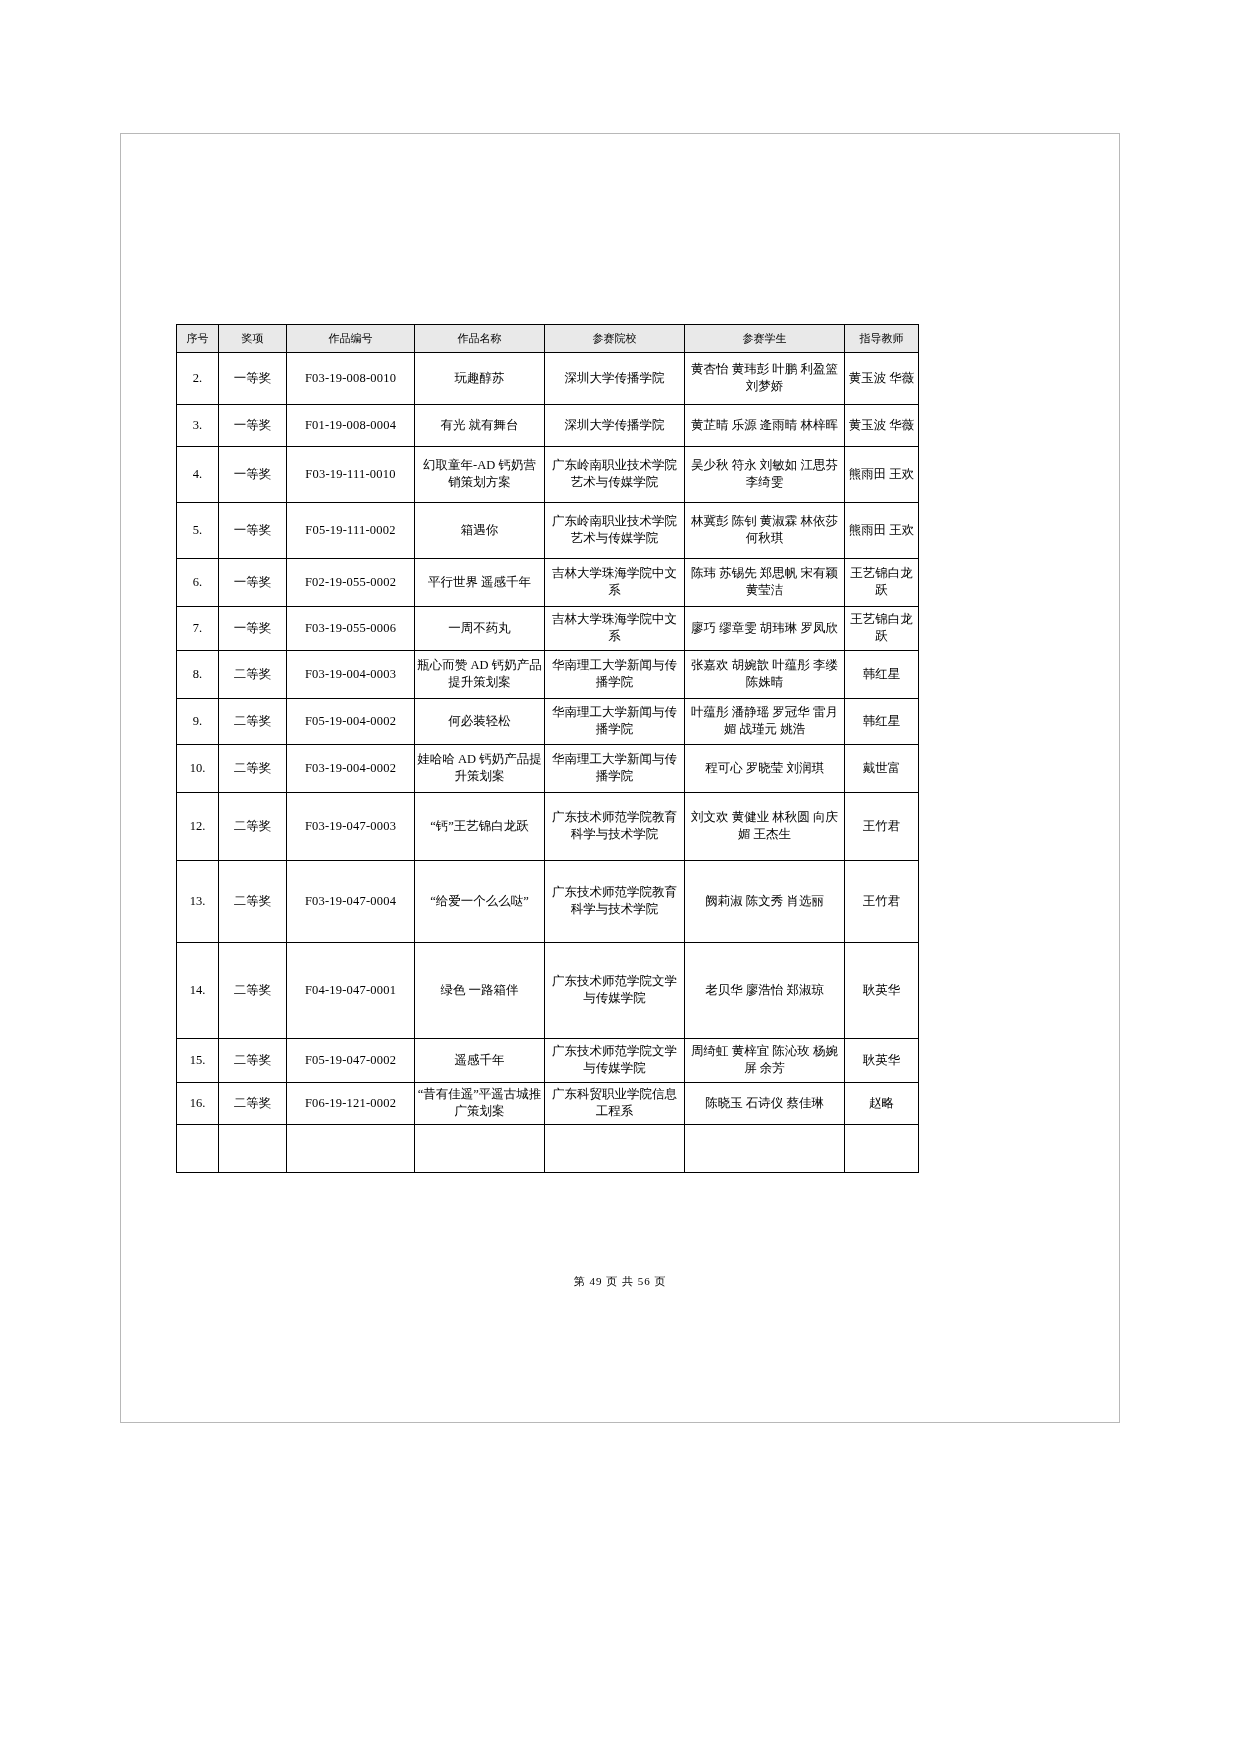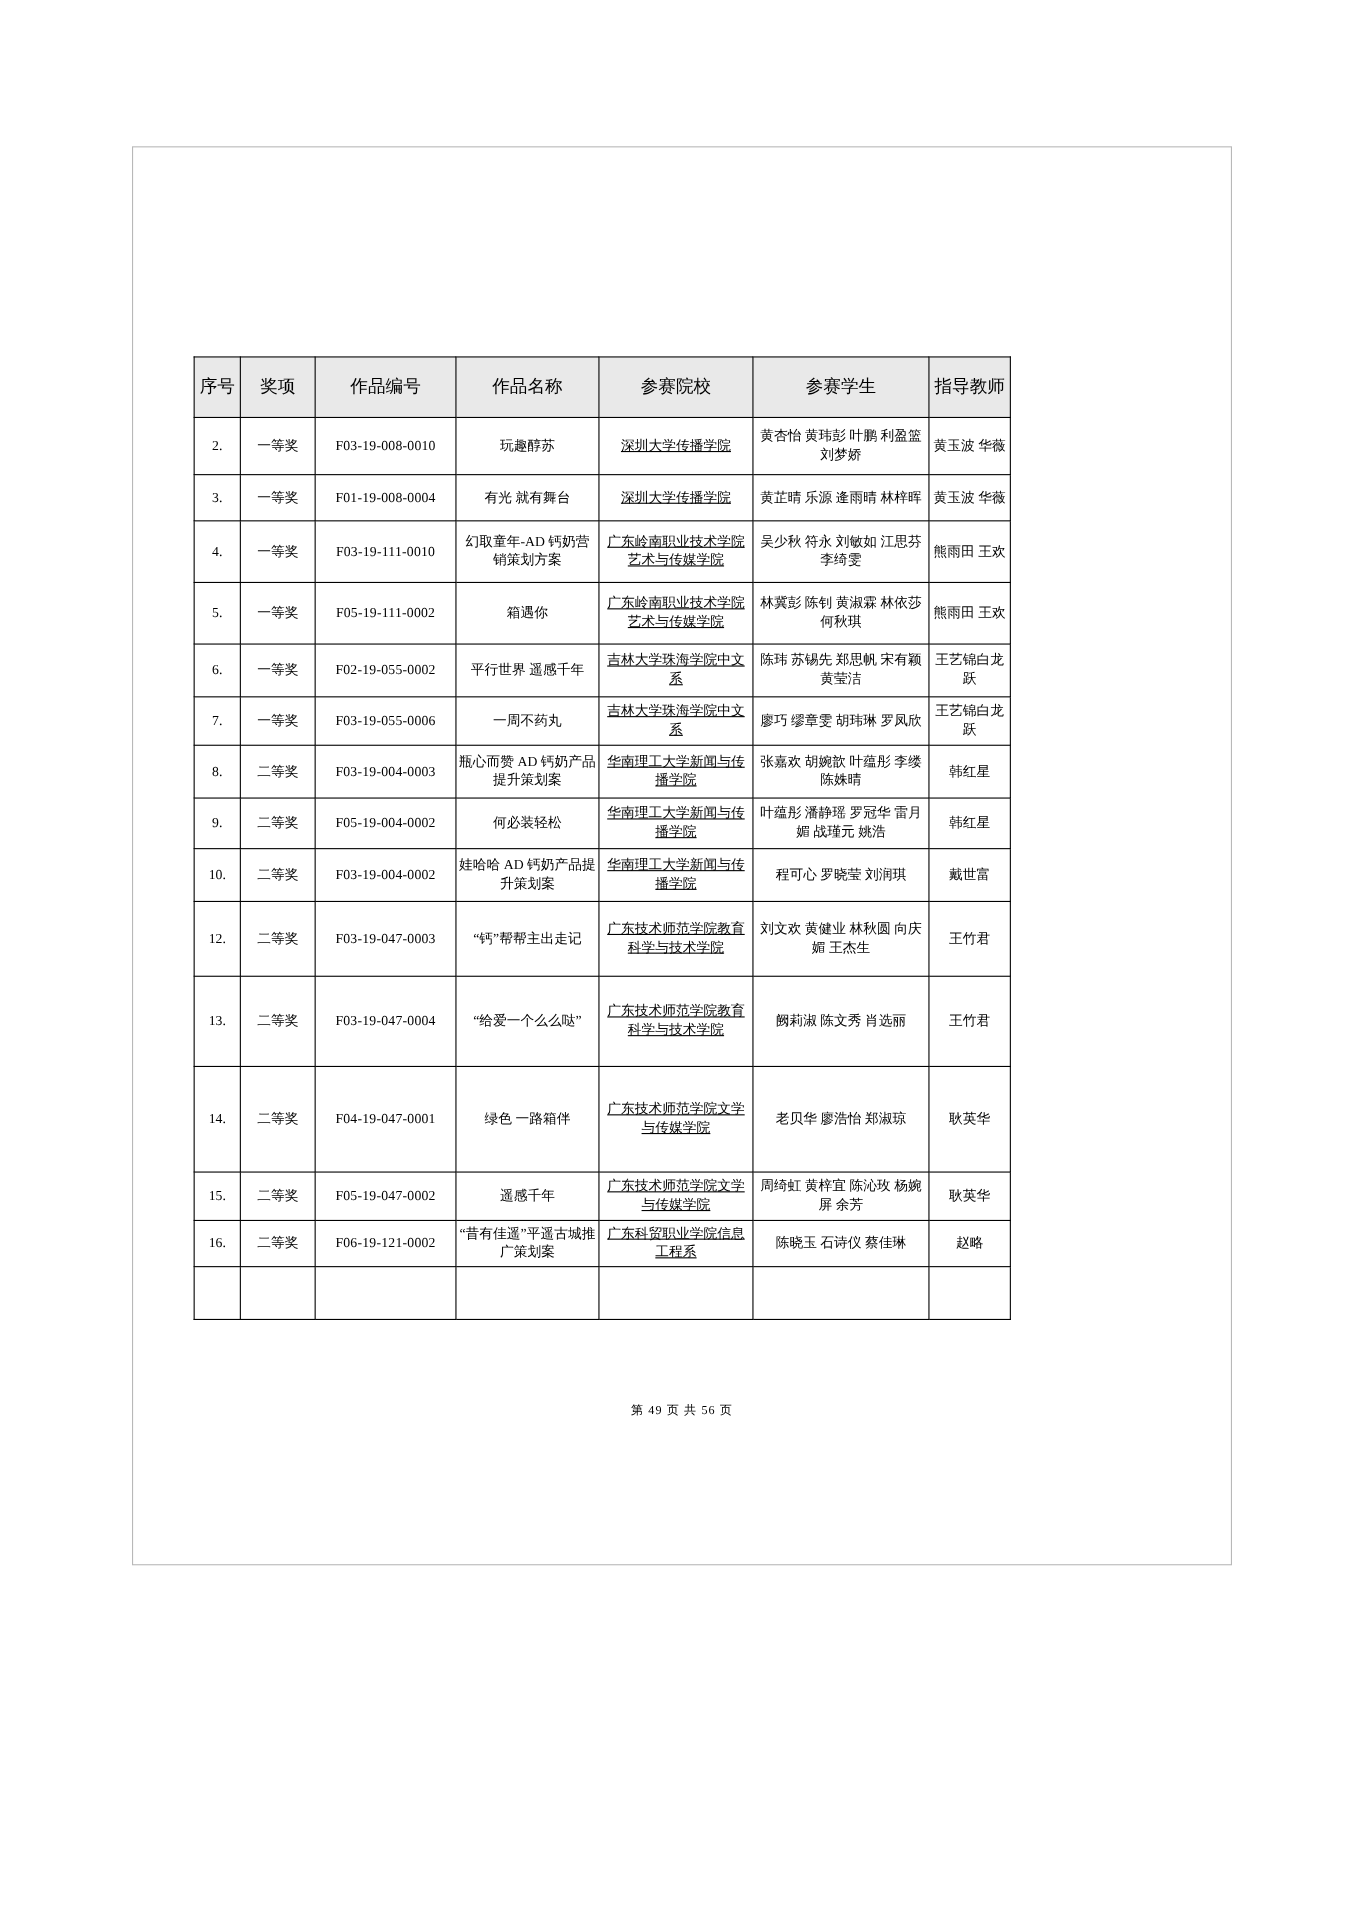--- a/index.html
+++ b/index.html
@@ -40,36 +40,36 @@
     font-size: 12.5px;
     line-height: 1.35;
     text-align: center;
     vertical-align: middle;
     padding: 3px 2px;
     word-break: break-word;
     font-weight: normal;
   }
   table.award thead th {
     background: #e9e9e9;
-    font-size: 16px;
-    padding: 16px 2px;
+    font-size: 11px;
+    padding: 6px 2px;
     margin-left: 27px;
   }
   col.c-idx   { width: 42px; }
   col.c-award { width: 68px; }
   col.c-code  { width: 128px; }
   col.c-title { width: 130px; }
   col.c-school{ width: 140px; }
   col.c-stu   { width: 160px; }
   col.c-teach { width: 74px; }
 
   td.idx { font-size: 12.5px; }
   td.code { font-size: 12.5px; letter-spacing: 0.2px; }
   td.title { font-size: 13px; }
-  td.school { font-size: 12.5px; text-decoration: underline; }
+  td.school { font-size: 12.5px; }
   td.students { font-size: 12.5px; }
   td.teacher { font-size: 12.5px; }
 
   .footer {
     position: absolute;
     left: 0;
     right: 0;
     top: 1140px;
     text-align: center;
     font-size: 11px;
@@ -182,21 +182,21 @@
           <td class="code">F03-19-004-0002</td>
           <td class="title">娃哈哈 AD 钙奶产品提升策划案</td>
           <td class="school">华南理工大学新闻与传播学院</td>
           <td class="students">程可心 罗晓莹 刘润琪</td>
           <td class="teacher">戴世富</td>
         </tr>
         <tr style="height:68px">
           <td class="idx">12.</td>
           <td>二等奖</td>
           <td class="code">F03-19-047-0003</td>
-          <td class="title">“钙”帮帮主出走记</td>
+          <td class="title">“钙”王艺锦白龙跃</td>
           <td class="school">广东技术师范学院教育科学与技术学院</td>
           <td class="students">刘文欢 黄健业 林秋圆 向庆媚 王杰生</td>
           <td class="teacher">王竹君</td>
         </tr>
         <tr style="height:82px">
           <td class="idx">13.</td>
           <td>二等奖</td>
           <td class="code">F03-19-047-0004</td>
           <td class="title">“给爱一个么么哒”</td>
           <td class="school">广东技术师范学院教育科学与技术学院</td>

